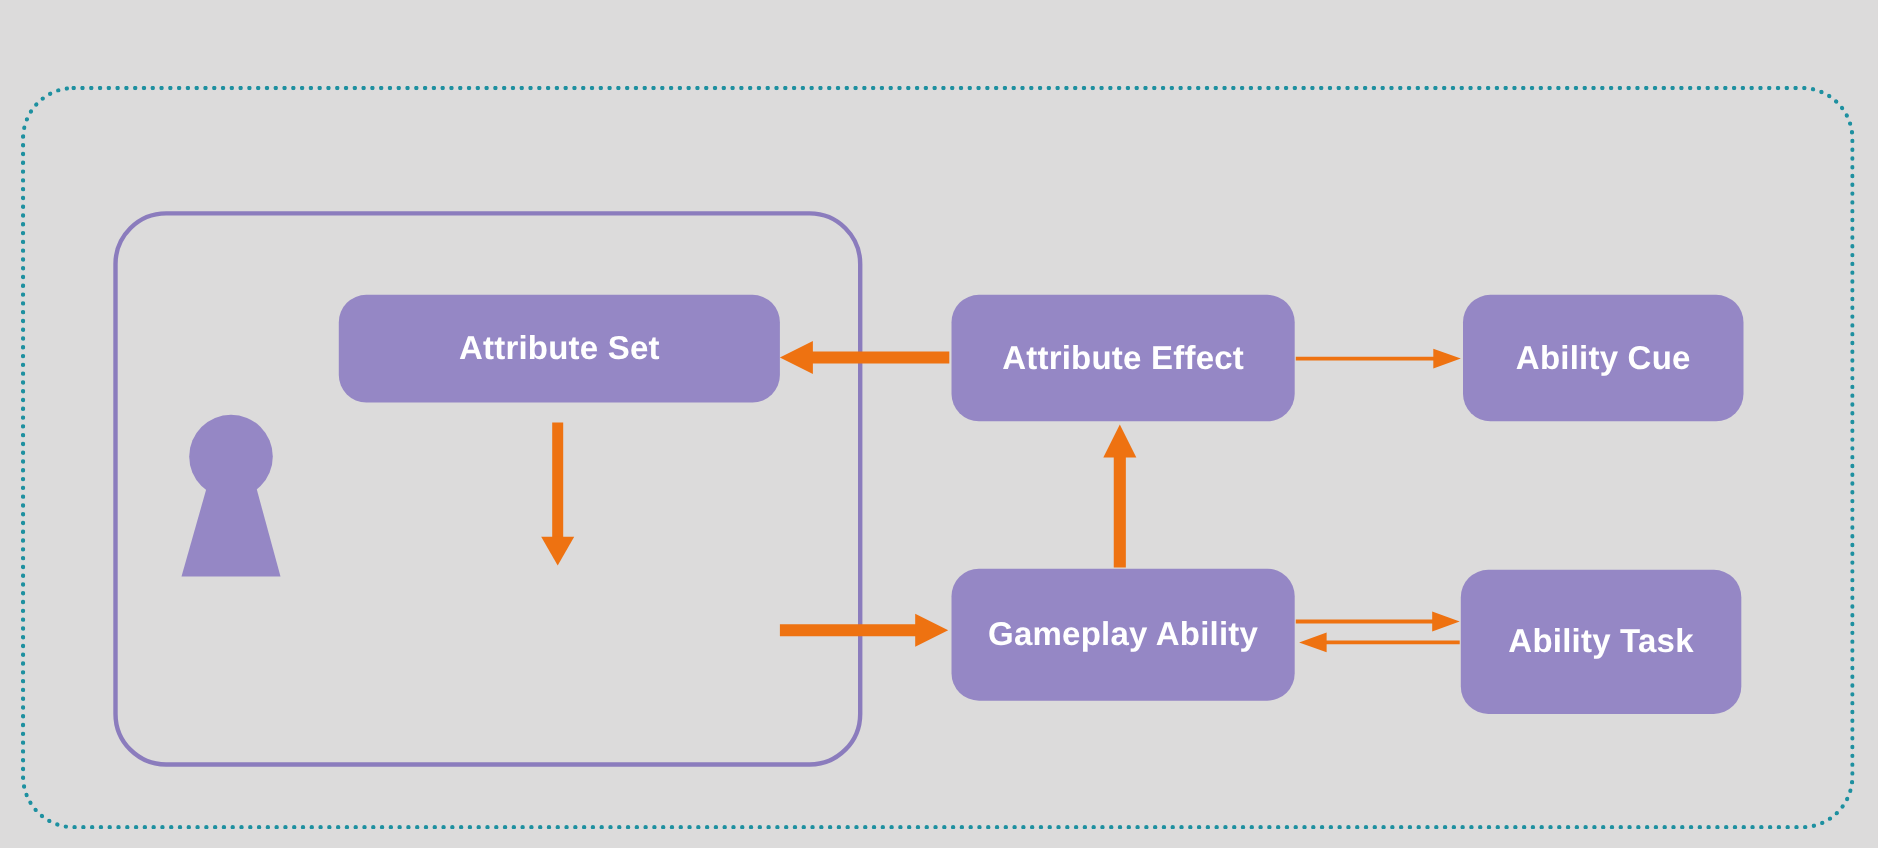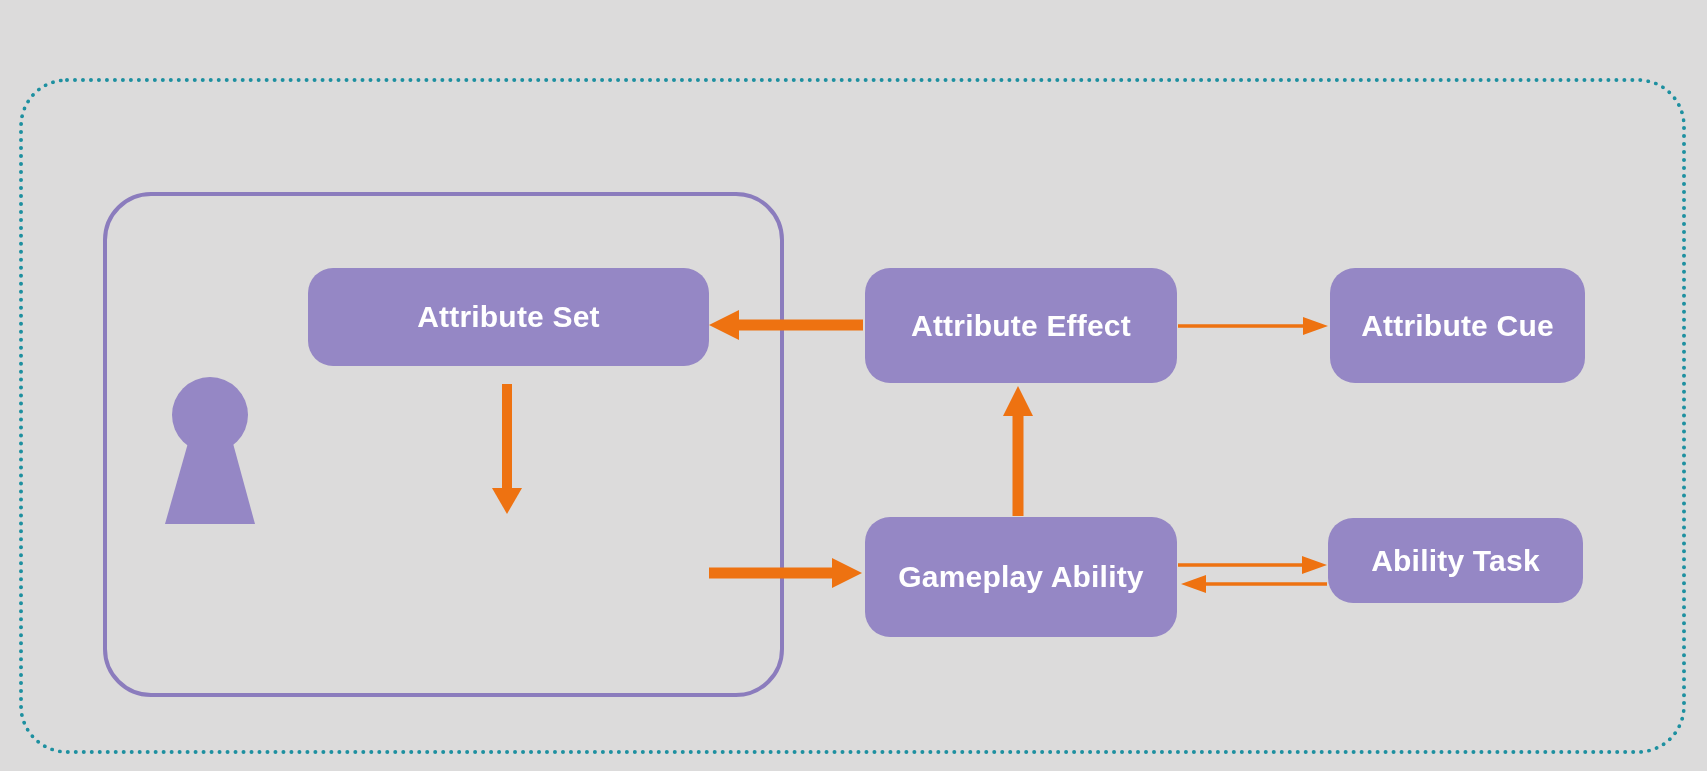--- a/index.html
+++ b/index.html
@@ -65,21 +65,21 @@
     display:flex;
     align-items:center;
     justify-content:center;
     z-index:4;
   }
   #node-attribute-set{left:308px;top:268px;width:401px;height:98px;align-items:center;}
   #node-asc{left:309px;top:516px;width:399px;height:117px;}
   #node-gameplay-effect{left:865px;top:268px;width:312px;height:115px;}
   #node-gameplay-ability{left:865px;top:517px;width:312px;height:120px;}
   #node-gameplay-cue{left:1330px;top:268px;width:255px;height:115px;}
-  #node-ability-task{left:1328px;top:518px;width:255px;height:85px;}
+  #node-ability-task{left:1328px;top:518px;width:255px;height:131px;}
   .overlay-svg{
     position:absolute;
     left:0;top:0;
     width:1707px;height:771px;
     z-index:5;
     pointer-events:none;
   }
   .arrow line{stroke:var(--arrow);}
   .arrow polygon{fill:var(--arrow);}
   .person{fill:var(--node-fill);}
@@ -97,21 +97,21 @@
   <div class="node" id="node-attribute-set">
     <span>Attribute Set</span>
   </div>
   <div class="node" id="node-gameplay-effect">
     <span>Attribute Effect</span>
   </div>
   <div class="node" id="node-gameplay-ability">
     <span>Gameplay Ability</span>
   </div>
   <div class="node" id="node-gameplay-cue">
-    <span>Attribute Cue</span>
+    <span>Ability Cue</span>
   </div>
   <div class="node" id="node-ability-task">
     <span>Ability Task</span>
   </div>
 
   <svg class="overlay-svg" viewBox="0 0 1707 771">
 
     <g>
       <circle class="person" cx="210" cy="415" r="38"></circle>
       <path class="person" d="M 190 436 L 231 436 L 255 524 L 165 524 Z"></path>

